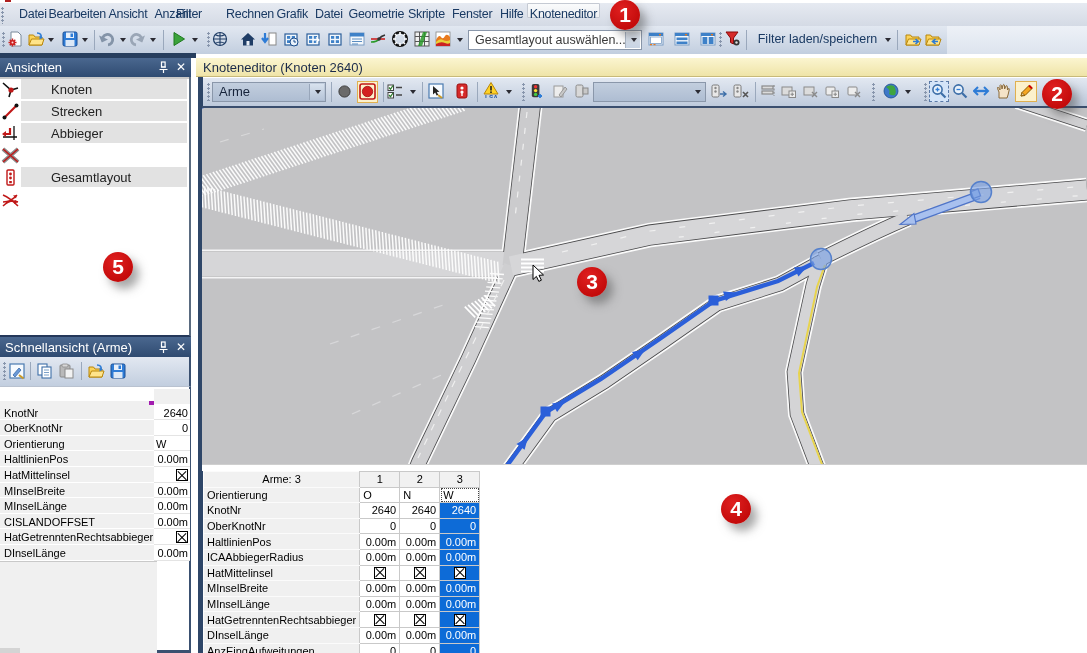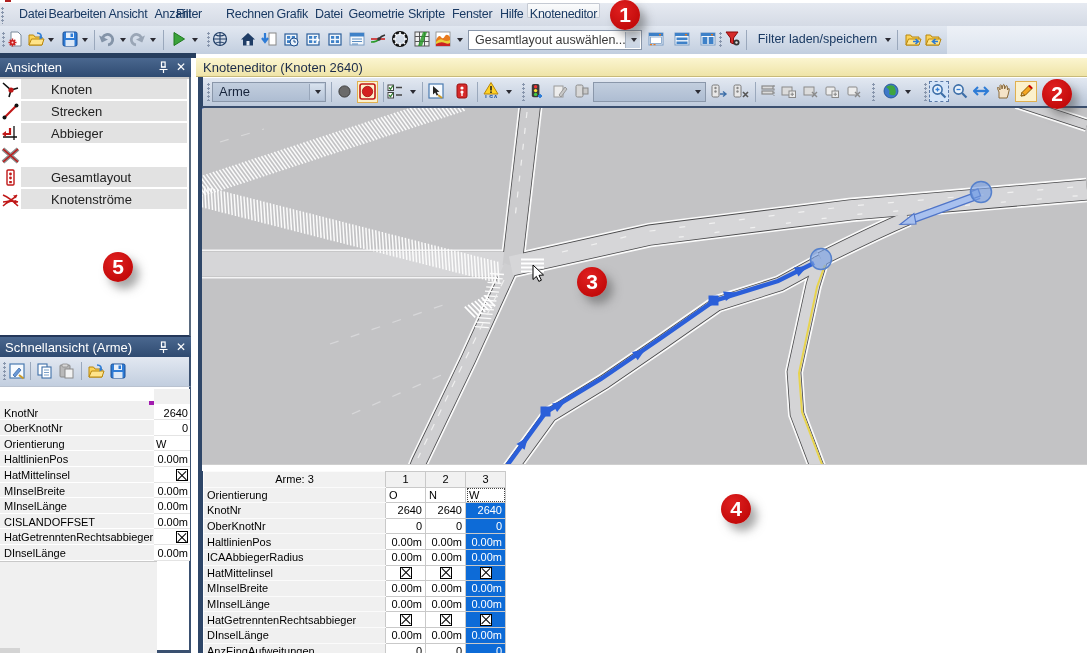--- a/index.html
+++ b/index.html
@@ -55,21 +55,21 @@
   #tb3line { left:202px; top:106px; width:885px; height:2px; background:#3A4E6E; }
 
   
   #map { left:202px; top:108px; width:885px; height:356px; background:#C3C3C5; }
   #mapgap { left:202px; top:464px; width:885px; height:7px; background:#fff; border-top:1px solid #CFCFCF; }
 
   
   #btable { left:203px; top:471px; font-size:11px; }
   .bt { border-collapse:collapse; }
   .bt td { border:1px solid #C9C9C9; height:15.6px; padding:0 3px; white-space:nowrap; }
-  .bt .lab { width:182px; background:#F0F0F0; border:1px solid #FBFBFB; border-right:1px solid #C9C9C9; }
+  .bt .lab { width:156px; background:#F0F0F0; border:1px solid #FBFBFB; border-right:1px solid #C9C9C9; }
   .bt .c { width:40px; text-align:right; background:#fff; }
   .bt .cl { text-align:left; }
   .bt .hd { background:#F1F1F1; text-align:center; }
   .bt .sel { background:#0D6BD7; color:#fff; }
 
   .cb { display:inline-block; width:12px; height:12px; background:#fff; border:1px solid #000; position:relative; vertical-align:-2px; }
   .cb:before, .cb:after { content:""; position:absolute; left:-1px; top:4.5px; width:12px; height:1.4px; background:#000; }
   .cb:before { transform:rotate(45deg); }
   .cb:after { transform:rotate(-45deg); }
 
@@ -379,21 +379,20 @@
       </span>
       <span class="btn">Gesamtlayout</span>
     </div>
   <div class="lrow" style="top:112px;">
       <span class="ic">
         <svg viewBox="0 0 19 19">
           <path d="M2,16 Q9,9 17,12 M2,12 Q10,12 16,5 M2,5 Q9,8 17,16" stroke="#C01818" stroke-width="1.5" fill="none"></path>
           <path d="M17,12 L13,14 L14,10 Z M16,5 L12,5.5 L15,8.5 Z" fill="#C01818"></path>
         </svg>
       </span>
-      <span class="btn">Knotenströme</span>
     </div>
 </div>
 
 <div id="schTitle" class="abs ptitle">Schnellansicht (Arme)
   <svg width="11" height="13" viewBox="0 0 11 13" style="position:absolute;left:158px;top:4px">
       <g fill="none" stroke="#fff" stroke-width="1.2">
         <rect x="3.5" y="1" width="3.6" height="5"></rect>
         <path d="M1.5,8.5 L9.5,8.5 M3,6 L8,6 M5.5,8.5 L5.5,12"></path>
       </g>
     </svg>

